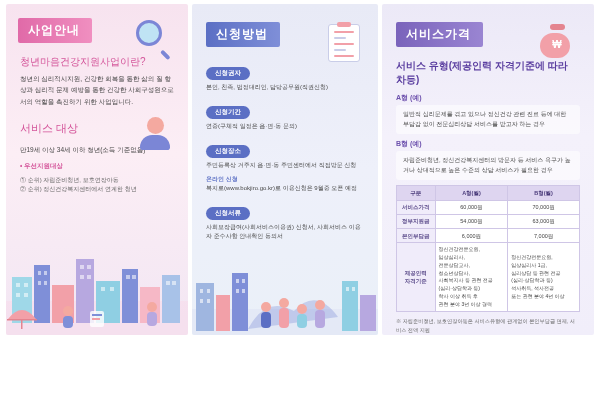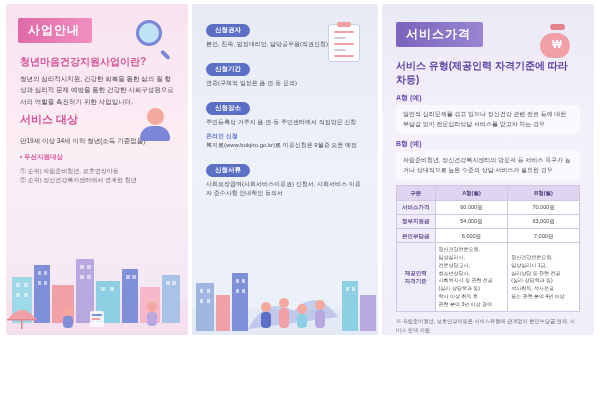--- a/index.html
+++ b/index.html
@@ -24,34 +24,34 @@
     font-size:12px;
     font-weight:bold;
     letter-spacing:1px;
     padding:4px 12px 4px 10px;
     border-radius:2px;
   }
   .rib-pink { background:linear-gradient(90deg,#e06aa8,#f08fc0); }
   .rib-blue { background:linear-gradient(90deg,#5b6fc4,#7f8fd8); }
   .rib-purp { background:linear-gradient(90deg,#7a63bb,#9a85d2); }
 
-  .sec-title { font-size:10px; font-weight:bold; margin:0 0 4px 0; }
+  .sec-title { font-size:10px; font-weight:normal; margin:0 0 4px 0; }
   .t-pink { color:#d4559a; }
 
   .body-txt { font-size:6.5px; line-height:1.75; color:#444; }
 
   .pad { padding:0 14px; }
 
   
   .p1-head { padding:14px 0 0 12px; }
   .magnifier { position:absolute; right:16px; top:16px; width:36px; height:36px; }
   .mag-lens { width:26px; height:26px; border-radius:50%; border:3px solid #7b86d6; background:#bfe3f4; }
   .mag-handle { position:absolute; right:1px; bottom:0px; width:11px; height:3.5px; background:#7b86d6; transform:rotate(45deg); border-radius:2px; }
 
-  .p1-sec2 { margin-top:5px; }
+  .p1-sec2 { margin-top:14px; }
   .person-ic { position:absolute; right:16px; width:34px; }
   .p-head { width:17px;height:17px;border-radius:50%;background:#f4a9a0;margin:0 auto; }
   .p-body { width:30px;height:15px;border-radius:13px 13px 3px 3px;background:#7b86d6;margin:1px auto 0; }
 
   .bullet-pink { color:#d4559a; font-size:6.5px; font-weight:bold; }
   .note-box { margin-top:5px; font-size:6px; color:#666; line-height:1.65; }
 
   
   .p2-head { padding:18px 0 0 14px; }
   .clipboard { position:absolute; right:18px; top:20px; width:32px; height:38px; background:#fff; border:1.5px solid #c9cde8; border-radius:3px; }
@@ -168,20 +168,23 @@
   <div class="panel panel-2">
     <div class="clipboard">
       <div class="clip-top"></div>
       <div class="clip-line"></div>
       <div class="clip-line short"></div>
       <div class="clip-line"></div>
       <div class="clip-line short"></div>
       <div class="clip-line"></div>
     </div>
 
+    <div class="p2-head">
+      <span class="h-ribbon rib-blue">신청방법</span>
+    </div>
 
     <div class="pad" style="margin-top:14px;">
 
       <div class="item">
         <span class="item-label">신청권자</span>
         <div class="item-body">본인, 친족, 법정대리인, 담당공무원(직권신청)</div>
       </div>
 
       <div class="item">
         <span class="item-label">신청기간</span>

